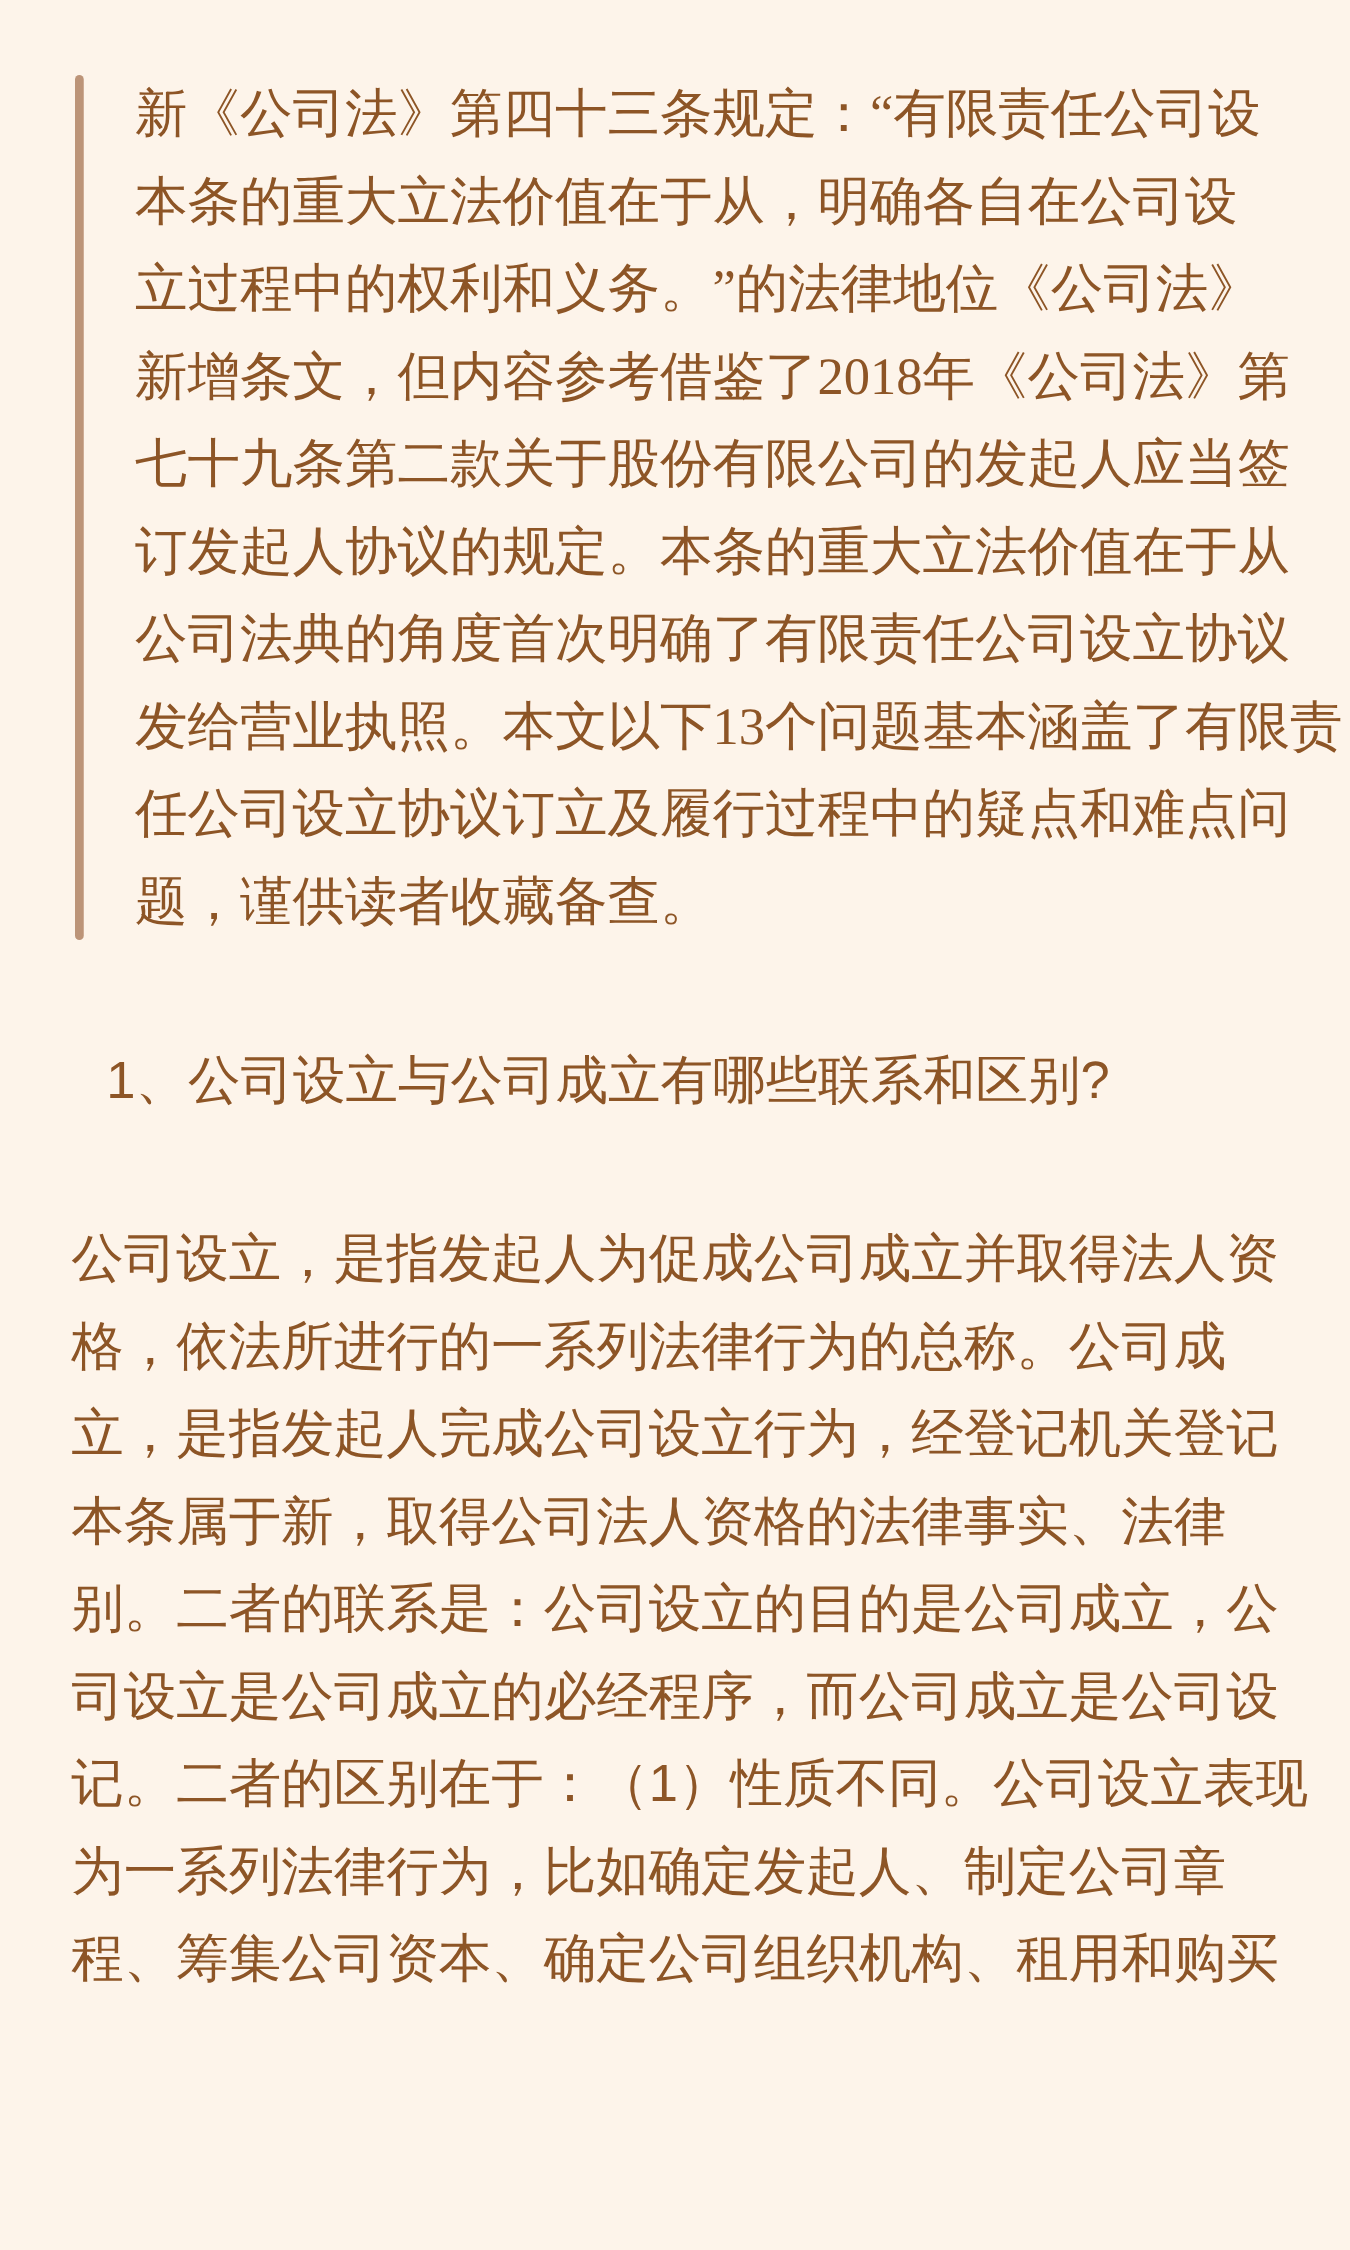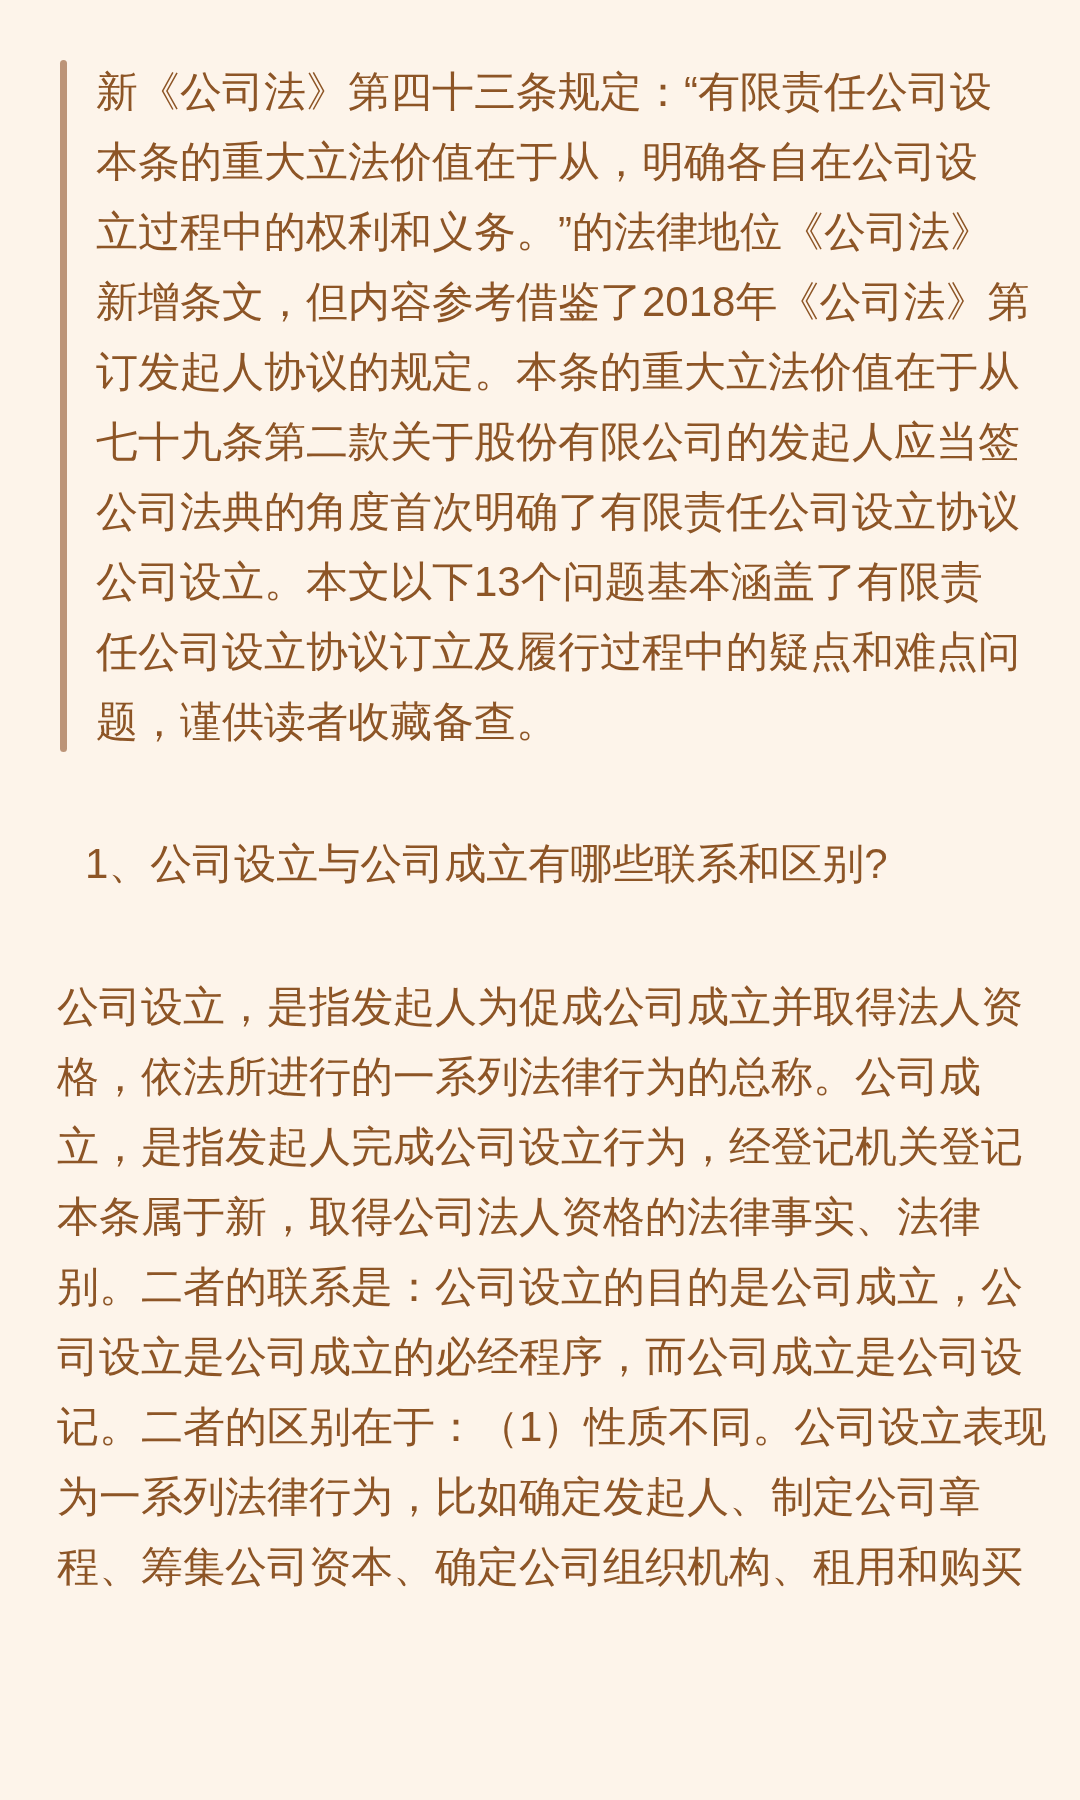--- a/index.html
+++ b/index.html
@@ -19,21 +19,22 @@
     color: var(--text);
   }
   .page {
     position: relative;
     width: 1080px;
     height: 1800px;
   }
   .blockquote {
     position: relative;
     margin: 57px 60px 0 60px;
-    padding-left: 36px;
+    padding-left: 48px;
+    font-family: Liberation Serif, serif;
   }
   .accent-bar {
     position: absolute;
     left: 0;
     top: 3px;
     bottom: 5px;
     width: 7px;
     border-radius: 4px;
     background: var(--bar);
   }
@@ -56,24 +57,24 @@
 <body>
 
 <div class="page">
 
   <div class="blockquote">
     <div class="accent-bar"></div>
     <div class="tline">新《公司法》第四十三条规定：“有限责任公司设</div>
     <div class="tline">本条的重大立法价值在于从，明确各自在公司设</div>
     <div class="tline">立过程中的权利和义务。”的法律地位《公司法》</div>
     <div class="tline">新增条文，但内容参考借鉴了2018年《公司法》第</div>
+    <div class="tline">七十九条第二款关于股份有限公司的发起人应当签</div>
     <div class="tline">订发起人协议的规定。本条的重大立法价值在于从</div>
-    <div class="tline">七十九条第二款关于股份有限公司的发起人应当签</div>
     <div class="tline">公司法典的角度首次明确了有限责任公司设立协议</div>
-    <div class="tline">公司设立。本文以下13个问题基本涵盖了有限责</div>
+    <div class="tline">发给营业执照。本文以下13个问题基本涵盖了有限责</div>
     <div class="tline">任公司设立协议订立及履行过程中的疑点和难点问</div>
     <div class="tline">题，谨供读者收藏备查。</div>
   </div>
 
   <div class="heading-row">
     <div class="tline">1、公司设立与公司成立有哪些联系和区别?</div>
   </div>
 
   <div class="paragraph">
     <div class="tline">公司设立，是指发起人为促成公司成立并取得法人资</div>

